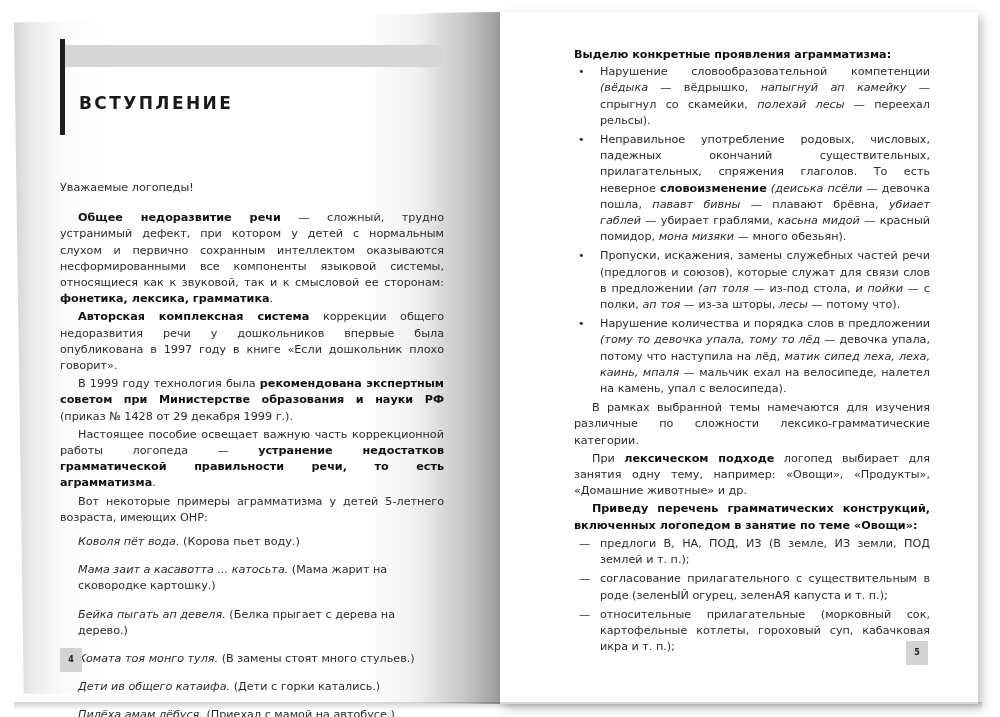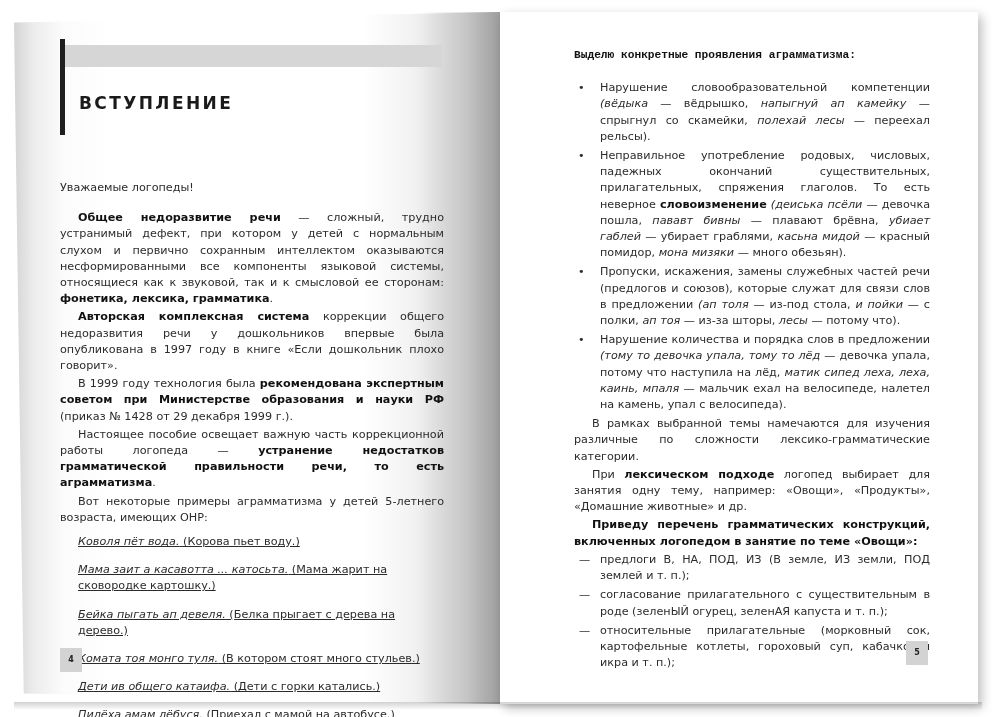--- a/index.html
+++ b/index.html
@@ -56,33 +56,33 @@
       font-size: 11.2px;
       line-height: 16.2px;
       color: #2b2b2b;
     }
     .text b { color: #111; font-weight: bold; }
     .text i { font-style: italic; }
 
     .left-body { position: absolute; left: 60px; top: 180px; width: 384px; }
     .greeting { text-align: left; margin-bottom: 14px; }
     .para { text-indent: 18px; text-align: justify; margin-bottom: 2px; }
-    .example { padding-left: 18px; margin-top: 6px; margin-bottom: 12px; text-decoration: underline; }
+    .example { padding-left: 18px; margin-top: 6px; margin-bottom: 12px; }
     .example-list { margin-top: 8px; }
 
     .page-num {
       position: absolute; width: 22px; height: 24px; background: #d3d3d3;
       font-size: 8px; font-weight: bold; text-align: center; line-height: 24px; color: #222;
     }
     .pn-left { left: 60px; top: 648px; }
     .pn-right { left: 906px; top: 641px; }
 
     
     .right-body { position: absolute; left: 574px; top: 47px; width: 356px; }
-    .right-body .head { font-weight: bold; color: #111; margin-bottom: 17px; font-family: Liberation Mono, monospace; }
+    .right-body .head { font-weight: bold; color: #111; margin-bottom: 1px; }
     .bullets { list-style: none; }
     .bullets li { position: relative; padding-left: 26px; text-align: justify; margin-bottom: 3px; }
     .bullets li .marker { position: absolute; left: 4px; top: 0; }
     .dashes { list-style: none; margin-top: 2px; }
     .dashes li { position: relative; padding-left: 26px; margin-bottom: 3px; text-align: justify; }
     .dashes li .marker { position: absolute; left: 5px; top: 0; }
     .r-para { text-indent: 18px; text-align: justify; margin-top: 2px; margin-bottom: 2px; }
     .r-para.strong { font-weight: bold; color: #111; }
   </style>
 </head>
@@ -107,21 +107,21 @@
   <p class="para"><span>В 1999 году технология была </span><b>рекомендована экспертным советом при Министерстве образования и науки РФ</b><span> (приказ № 1428 от 29 декабря 1999 г.).</span></p>
 
   <p class="para"><span>Настоящее пособие освещает важную часть коррекционной работы логопеда — </span><b>устранение недостатков грамматической правильности речи, то есть аграмматизма</b><span>.</span></p>
 
   <p class="para"><span>Вот некоторые примеры аграмматизма у детей 5-летнего возраста, имеющих ОНР:</span></p>
 
   <div class="example-list">
     <p class="example"><i>Коволя пëт вода.</i><span> (Корова пьет воду.)</span></p>
     <p class="example"><i>Мама заит а касавотта ... катосьта.</i><span> (Мама жарит на сковородке картошку.)</span></p>
     <p class="example"><i>Бейка пыгать ап девеля.</i><span> (Белка прыгает с дерева на дерево.)</span></p>
-    <p class="example"><i>Комата тоя монго туля.</i><span> (В котором стоят много стульев.)</span></p>
+    <p class="example"><i>Комата тоя монго туля.</i><span> (В замены стоят много стульев.)</span></p>
     <p class="example"><i>Дети ив общего катаифа.</i><span> (Дети с горки катались.)</span></p>
     <p class="example"><i>Пилëха амам лëбуся.</i><span> (Приехал с мамой на автобусе.)</span></p>
   </div>
 </div>
 
 <div class="page-num pn-left">4</div>
 
 <div class="page page-right"></div>
 
 <div class="right-body text">

